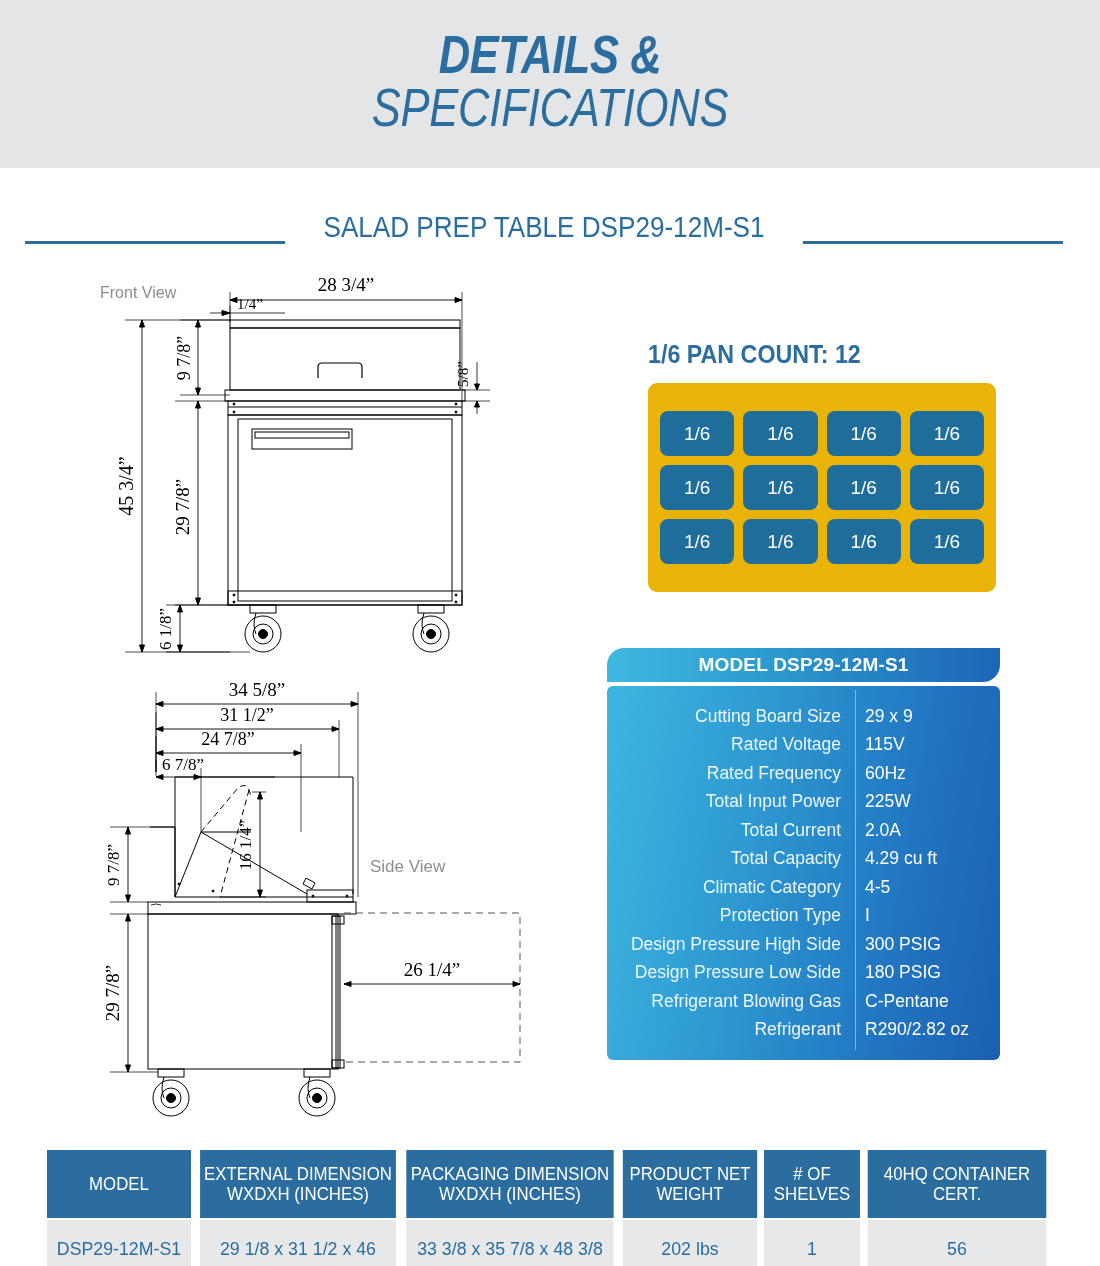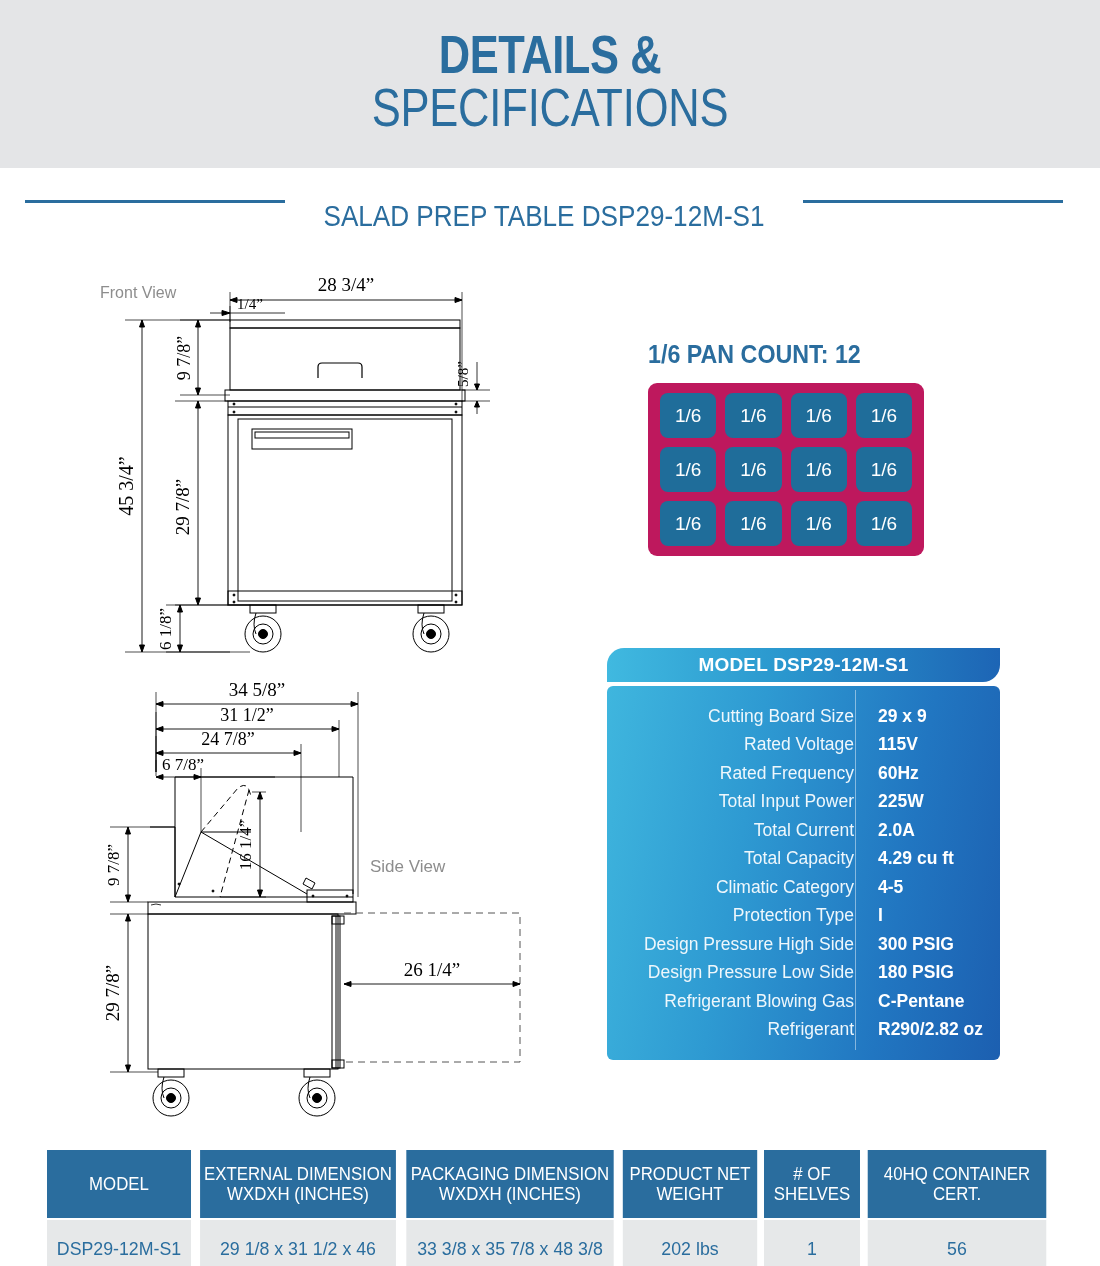--- a/index.html
+++ b/index.html
@@ -16,20 +16,21 @@
     position: absolute; left: 0; top: 0;
     width: 1100px; height: 168px;
     background: #e4e5e7;
   }
   .header-title {
     position: absolute; left: 0; top: 30px; width: 1100px;
     text-align: center;
     color: #2a6d9e;
     font-family: "Liberation Sans Narrow", "Liberation Sans", sans-serif;
     line-height: 0.96;
+    font-style: italic;
   }
   .header-line1 {
     display: block;
     font-size: 53px;
     font-weight: 700;
     letter-spacing: -0.5px;
     transform: scaleX(0.82);
   }
   .header-line2 {
     display: block;
@@ -37,21 +38,21 @@
     font-weight: 400;
     letter-spacing: -0.2px;
     transform: scaleX(0.82);
     margin-top: 2px;
   }
 
   
   .subtitle-row {
     position: absolute; left: 0; top: 200px;
     width: 1088px; height: 44px;
-    display: flex; align-items: flex-start;
+    display: flex; align-items: flex-end;
     padding: 0 25px;
   }
   .rule { flex: 1 1 auto; height: 3px; background: #2a6d9e; }
   .subtitle-text {
     flex: 0 0 auto;
     padding: 0 14px;
     color: #2a6d9e;
     font-size: 29px;
     font-weight: 400;
     font-family: "Liberation Sans Narrow", "Liberation Sans", sans-serif;
@@ -68,24 +69,24 @@
   .pan-section { position: absolute; left: 648px; top: 340px; width: 340px; }
   .pan-heading {
     color: #2a6d9e;
     font-size: 25px; font-weight: 700;
     font-family: "Liberation Sans Narrow", "Liberation Sans", sans-serif;
     letter-spacing: 0px;
     margin-bottom: 14px;
     transform: scaleX(0.93); transform-origin: left center;
   }
   .pan-grid-wrap {
-    background: #be185d;
+    background: #eab308;
     border-radius: 9px;
-    padding: 10px 12px;
-    width: 276px;
+    padding: 28px 12px;
+    width: 348px;
   }
   .pan-grid { display: grid; grid-template-columns: repeat(4, 1fr); gap: 9px; }
   .pan-cell {
     background: #1f6d9a;
     border-radius: 8px;
     height: 45px;
     display: flex; align-items: center; justify-content: center;
     color: #ffffff;
     font-size: 19px; font-weight: 400;
     font-family: "Liberation Sans Narrow", "Liberation Sans", sans-serif;
@@ -103,41 +104,41 @@
     font-size: 19px; font-weight: 700;
     font-family: "Liberation Sans Narrow", "Liberation Sans", sans-serif;
     letter-spacing: 0.2px;
   }
   .spec-body {
     margin-top: 4px;
     background: linear-gradient(100deg, #3fb6de 0%, #2e9ad2 35%, #2176c1 72%, #1c5fb0 100%);
     border-radius: 6px;
     padding: 16px 0 16px 0;
   }
-  .spec-row { display: flex; align-items: center; line-height: 1.0; padding-left: 13px; }
+  .spec-row { display: flex; align-items: center; line-height: 1.0; }
   .spec-label {
     width: 248px;
     text-align: right;
     padding-right: 14px;
     color: #eef7fc;
     font-size: 17.5px; font-weight: 400;
     font-family: "Liberation Sans Narrow", "Liberation Sans", sans-serif;
     padding-top: 5.5px; padding-bottom: 5.5px;
     white-space: nowrap;
   }
   .spec-divider {
     position: absolute; left: 855px; top: 690px;
     width: 1px; height: 360px;
     background: rgba(255,255,255,0.45);
   }
   .spec-value {
     flex: 1 1 auto;
     padding-left: 10px;
     color: #ffffff;
-    font-size: 17.5px; font-weight: 700;
+    font-size: 17.5px; font-weight: 400;
     font-family: "Liberation Sans Narrow", "Liberation Sans", sans-serif;
     padding-top: 5.5px; padding-bottom: 5.5px;
     white-space: nowrap;
   }
 
   
   .bottom-table {
     position: absolute; left: 44px; top: 1150px;
     width: 1012px;
     display: grid;

